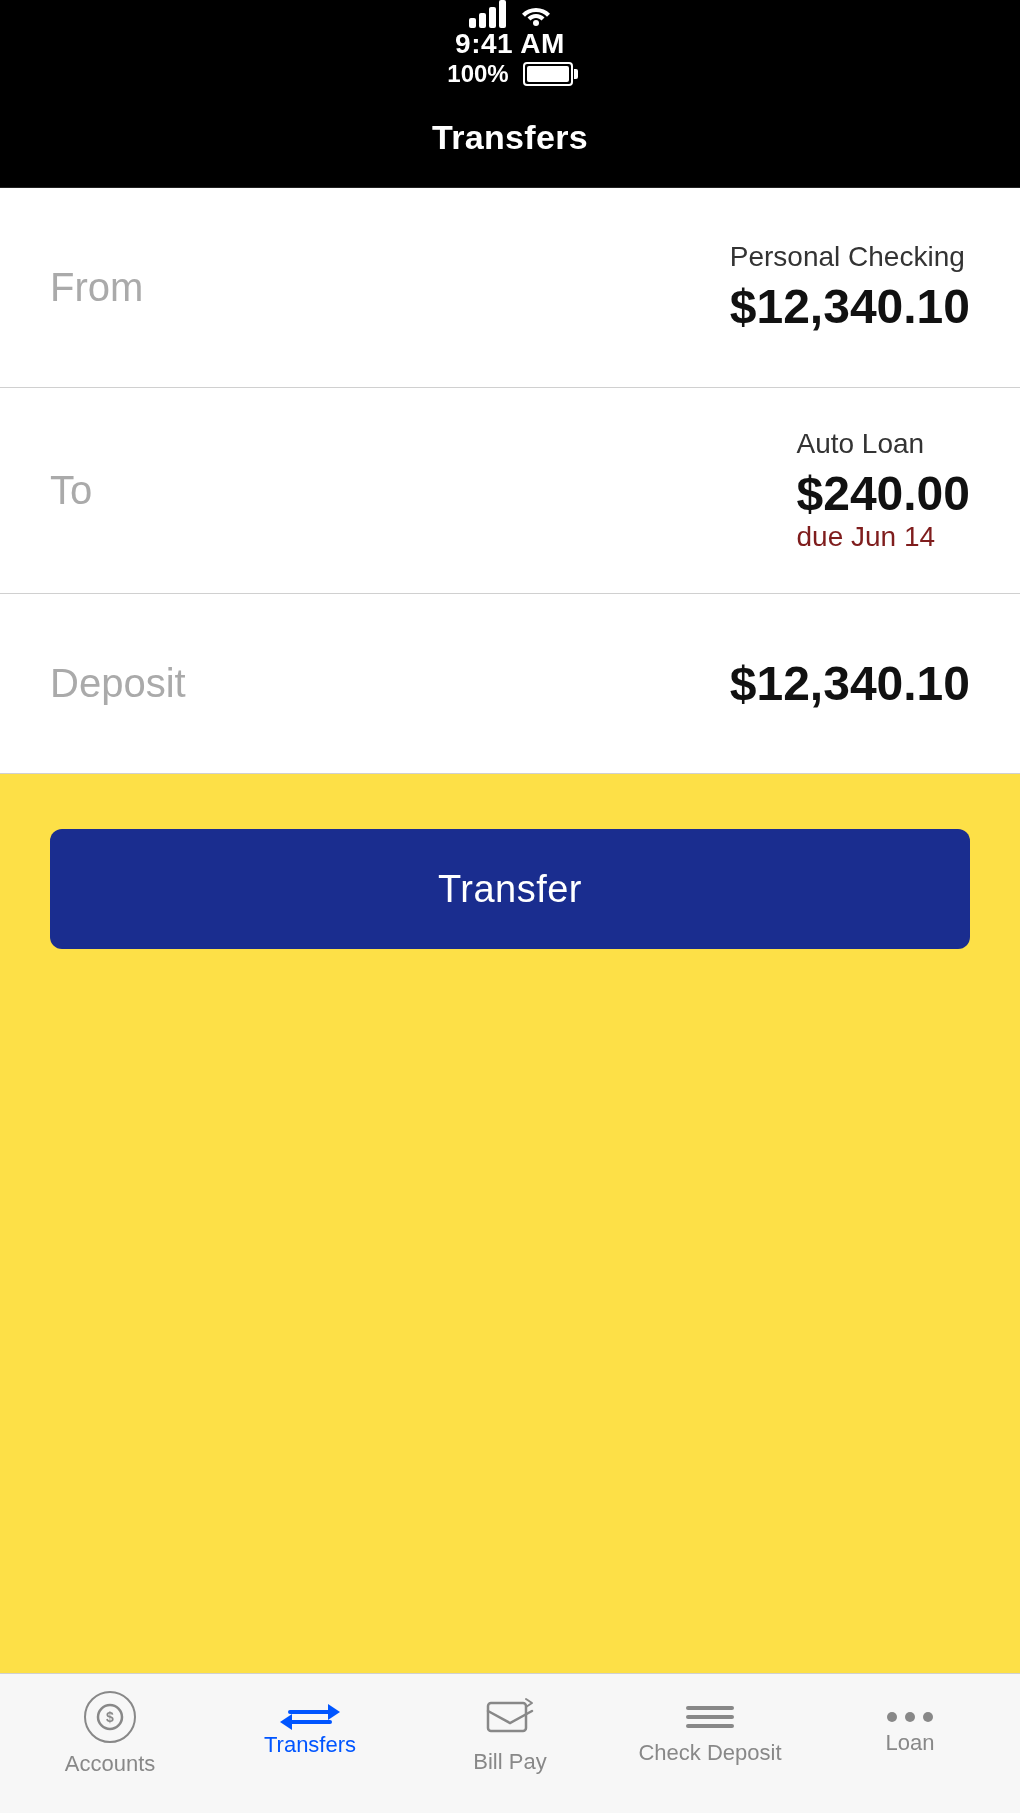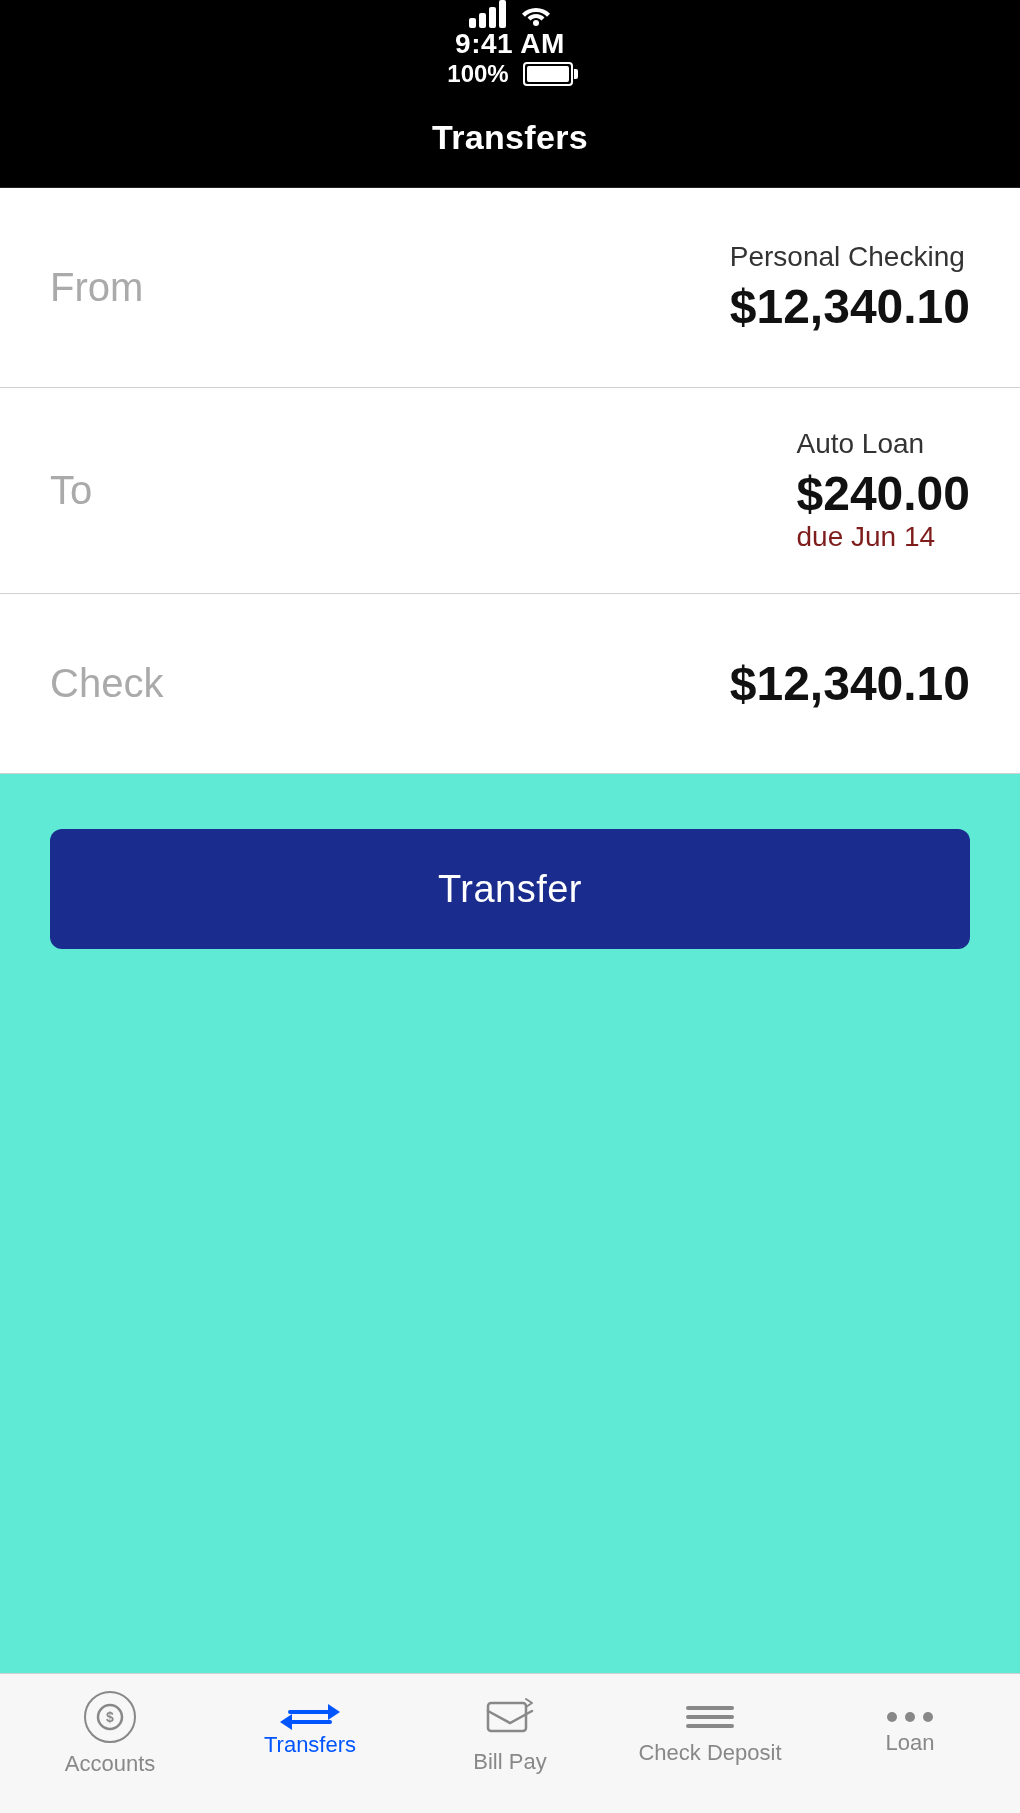--- a/index.html
+++ b/index.html
@@ -178,21 +178,21 @@
     }
 
     .amount-value {
       color: #111;
       font-size: 48px;
       font-weight: 700;
     }
 
     
     .gray-section {
-      background: #5eead4;
+      background: #fde047;
       flex: 1;
       padding: 55px 50px;
     }
 
     
     .transfer-btn {
       width: 100%;
       max-width: 920px;
       height: 120px;
       background: #1a2d8f;
@@ -368,21 +368,21 @@
   <div class="form-row to-row">
     <span class="form-label">To</span>
     <div class="form-value">
       <span class="account-name">Auto Loan</span>
       <span class="account-amount">$240.00</span>
       <span class="account-due">due Jun 14</span>
     </div>
   </div>
 
   <div class="form-row">
-    <span class="form-label">Check</span>
+    <span class="form-label">Deposit</span>
     <span class="amount-value">$12,340.10</span>
   </div>
 
   <div class="gray-section">
     <button class="transfer-btn">Transfer</button>
   </div>
 
 </div>
 
 <div class="tab-bar">

